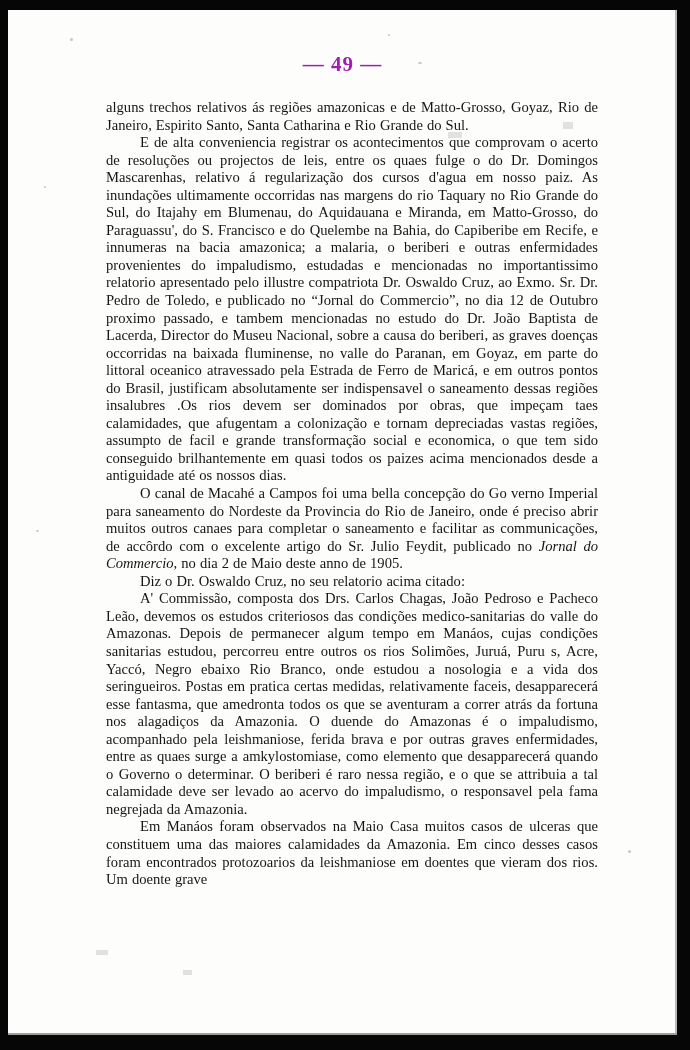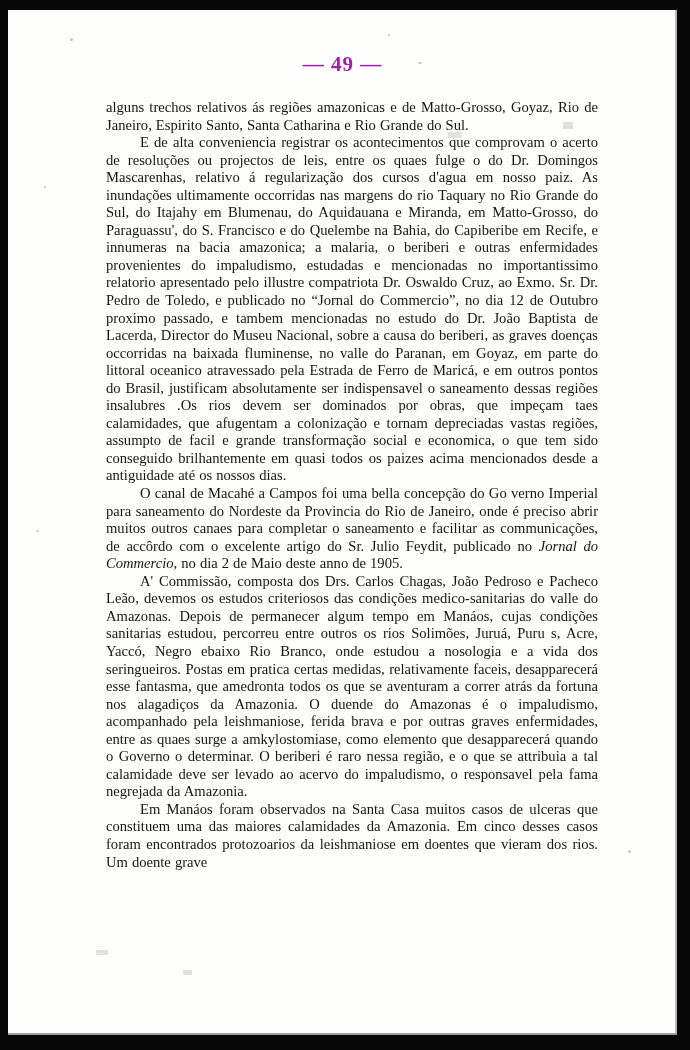--- a/index.html
+++ b/index.html
@@ -132,20 +132,21 @@
     <div class="text-column">
 
       <p class="para no-indent">alguns trechos relativos ás regiões amazonicas e de Matto-Grosso, Goyaz, Rio de Janeiro, Espirito Santo, Santa Catharina e Rio Grande do Sul.</p>
 
       <p class="para">E de alta conveniencia registrar os acontecimentos que comprovam o acerto de resoluções ou projectos de leis, entre os quaes fulge o do Dr. Domingos Mascarenhas, relativo á regularização dos cursos d'agua em nosso paiz. As inundações ultimamente occorridas nas margens do rio Taquary no Rio Grande do Sul, do Itajahy em Blumenau, do Aquidauana e Miranda, em Matto-Grosso, do Paraguassu', do S. Francisco e do Quelembe na Bahia, do Capiberibe em Recife, e innumeras na bacia amazonica; a malaria, o beriberi e outras enfermidades provenientes do impaludismo, estudadas e mencionadas no importantissimo relatorio apresentado pelo illustre compatriota Dr. Oswaldo Cruz, ao Exmo. Sr. Dr. Pedro de Toledo, e publicado no “Jornal do Commercio”, no dia 12 de Outubro proximo passado, e tambem mencionadas no estudo do Dr. João Baptista de Lacerda, Director do Museu Nacional, sobre a causa do beriberi, as graves doenças occorridas na baixada fluminense, no valle do Paranan, em Goyaz, em parte do littoral oceanico atravessado pela Estrada de Ferro de Maricá, e em outros pontos do Brasil, justificam absolutamente ser indispensavel o saneamento dessas regiões insalubres .Os rios devem ser dominados por obras, que impeçam taes calamidades, que afugentam a colonização e tornam depreciadas vastas regiões, assumpto de facil e grande transformação social e economica, o que tem sido conseguido brilhantemente em quasi todos os paizes acima mencionados desde a antiguidade até os nossos dias.</p>
 
       <p class="para">
         <span>O canal de Macahé a Campos foi uma bella concepção do Go verno Imperial para saneamento do Nordeste da Provincia do Rio de Janeiro, onde é preciso abrir muitos outros canaes para completar o saneamento e facilitar as communicações, de accôrdo com o excelente artigo do Sr. Julio Feydit, publicado no </span><em>Jornal do Commercio</em><span>, no dia 2 de Maio deste anno de 1905.</span>
       </p>
 
+      <p class="para">Diz o Dr. Oswaldo Cruz, no seu relatorio acima citado:</p>
 
       <p class="para">A' Commissão, composta dos Drs. Carlos Chagas, João Pedroso e Pacheco Leão, devemos os estudos criteriosos das condições medico-sanitarias do valle do Amazonas. Depois de permanecer algum tempo em Manáos, cujas condições sanitarias estudou, percorreu entre outros os rios Solimões, Juruá, Puru s, Acre, Yaccó, Negro  ebaixo Rio Branco, onde estudou a nosologia e a vida dos seringueiros. Postas em pratica certas medidas, relativamente faceis, desapparecerá esse fantasma, que amedronta todos os que se aventuram a correr atrás da fortuna nos alagadiços da Amazonia. O duende do Amazonas é o impaludismo, acompanhado pela leishmaniose, ferida brava e por outras graves enfermidades, entre as quaes surge a amkylostomiase, como elemento que desapparecerá quando o Governo o determinar. O beriberi é raro nessa região, e o que se attribuia a tal calamidade deve ser levado ao acervo do impaludismo, o responsavel  pela fama negrejada da Amazonia.</p>
 
-      <p class="para">Em Manáos foram observados na Santa Casa muitos casos de ulceras que constituem uma das maiores calamidades da Amazonia. Em cinco desses casos foram encontrados protozoarios da leishmaniose em doentes que vieram dos rios. Um doente grave</p>
+      <p class="para">Em Manáos foram observados na Maio Casa muitos casos de ulceras que constituem uma das maiores calamidades da Amazonia. Em cinco desses casos foram encontrados protozoarios da leishmaniose em doentes que vieram dos rios. Um doente grave</p>
 
     </div>
   </div>
 </div>
 
 </body></html>

